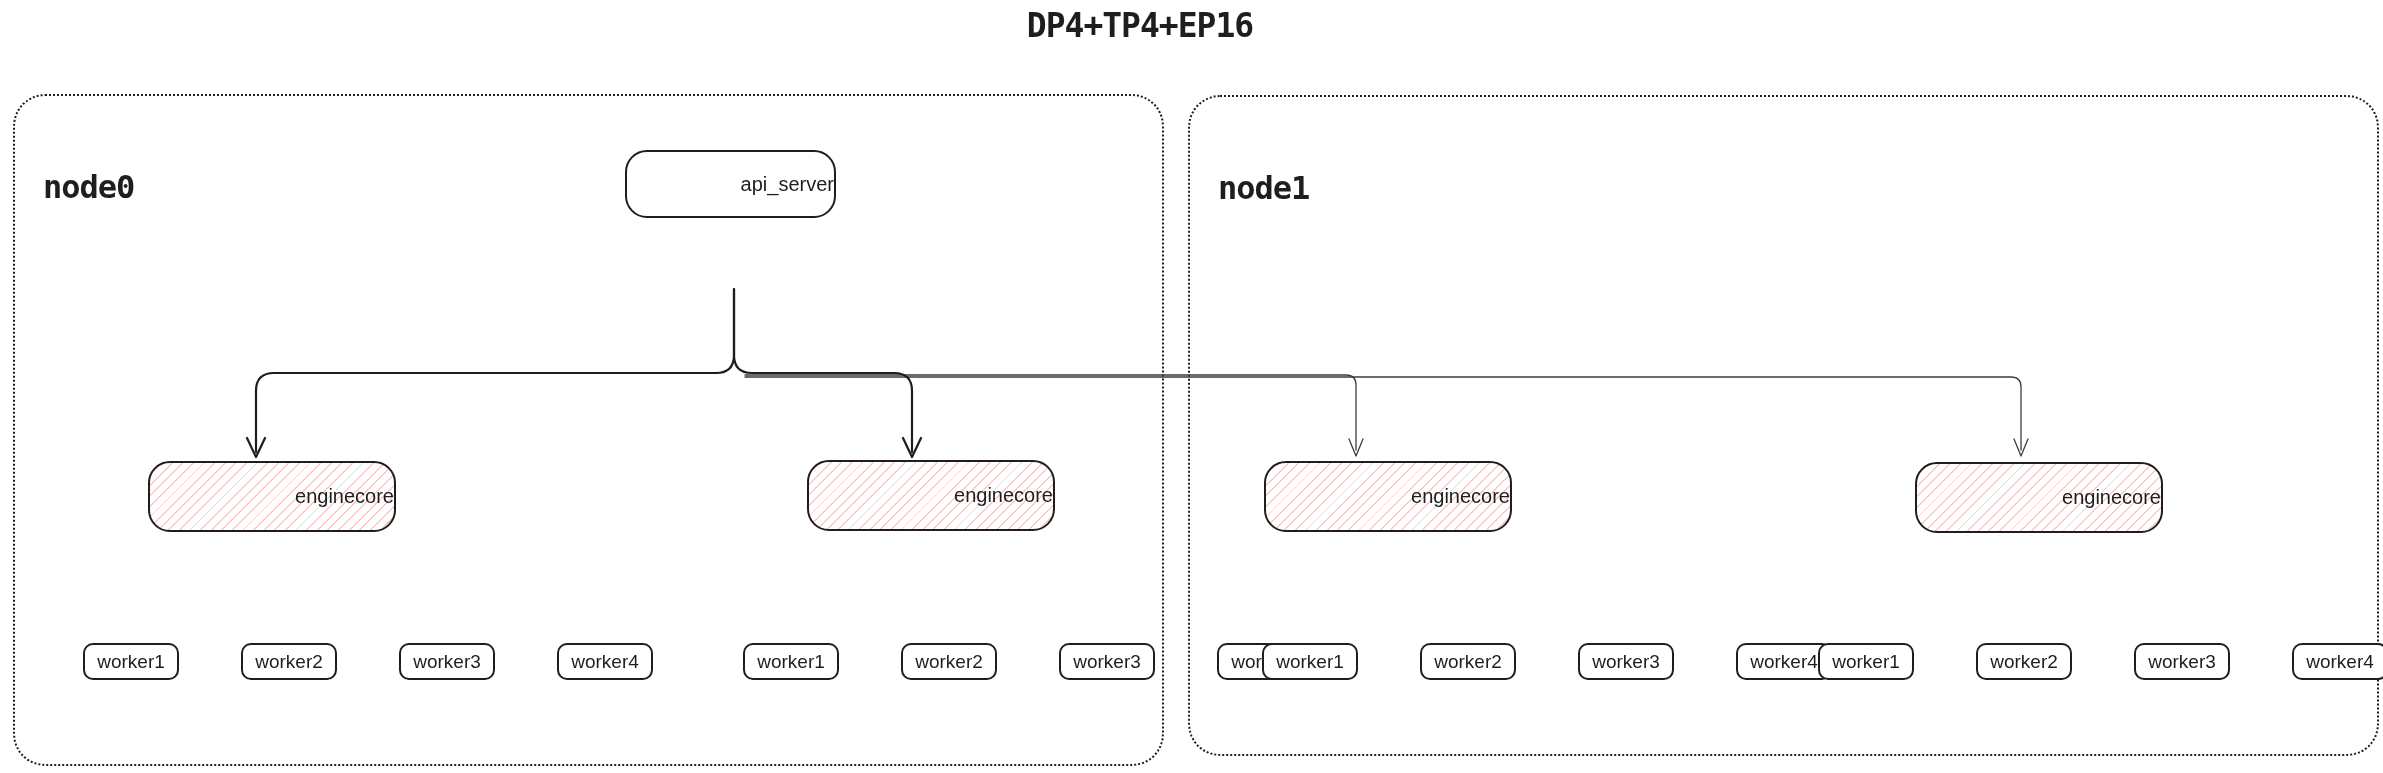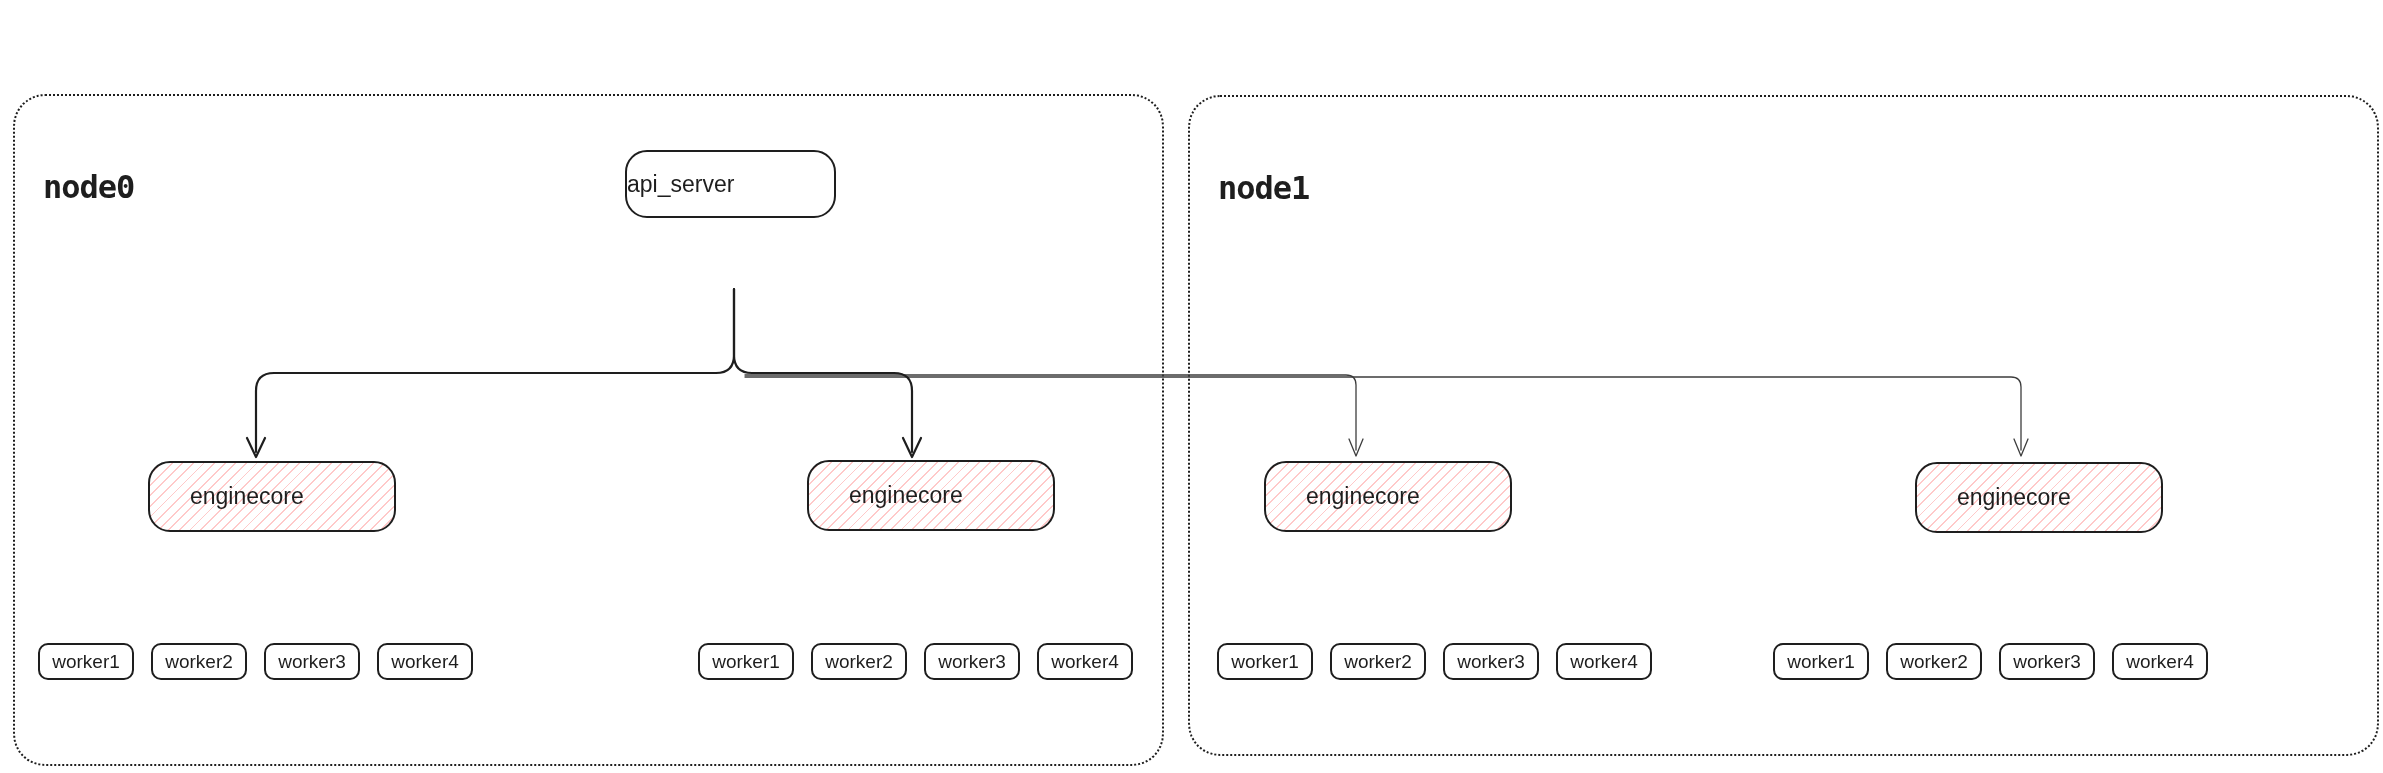--- a/index.html
+++ b/index.html
@@ -48,22 +48,22 @@
     margin-top: 48px;
   }
   .box {
     position: absolute;
     box-sizing: border-box;
     border: 2.2px solid var(--stroke, #1e1e1e);
     border-radius: 22px;
     background: #ffffff;
     display: flex;
     align-items: center;
-    justify-content: flex-start;
-    font-size: 23px;
+    justify-content: flex-end;
+    font-size: 20px;
     color: var(--stroke, #1e1e1e);
   }
   .hatch-green {
     background-image: repeating-linear-gradient(135deg,
       var(--green-hatch, #8ce99a) 0, var(--green-hatch, #8ce99a) 1.4px,
       transparent 1.4px, transparent 9px);
   }
   .hatch-red {
     background-image: repeating-linear-gradient(135deg,
       var(--red-hatch, #ffc9c9) 0, var(--red-hatch, #ffc9c9) 1.3px,
@@ -92,20 +92,21 @@
     height: 37px;
     border: 2px solid var(--stroke, #1e1e1e);
     border-radius: 10px;
     background: #ffffff;
     box-sizing: border-box;
     display: flex;
     align-items: center;
     justify-content: center;
     font-size: 19px;
     color: var(--stroke, #1e1e1e);
+    margin-left: 45px;
   }
   svg.connectors {
     position: absolute;
     left: 0;
     top: 0;
     pointer-events: none;
   }
   .conn-main {
     fill: none;
     stroke: var(--stroke, #1e1e1e);
@@ -119,20 +120,21 @@
     stroke-width: 1.3;
     stroke-linecap: round;
     stroke-linejoin: round;
   }
 </style>
 </head>
 <body>
 
 <div id="canvas">
 
+  <div class="diagram-title">DP4+TP4+EP16</div>
 
   <div class="node" id="node0-box">
     <div class="node-label">node0</div>
   </div>
 
   <div class="node" id="node1-box">
     <div class="node-label">node1</div>
   </div>
 
   <svg class="connectors" width="2383" height="773" viewBox="0 0 2383 773">

